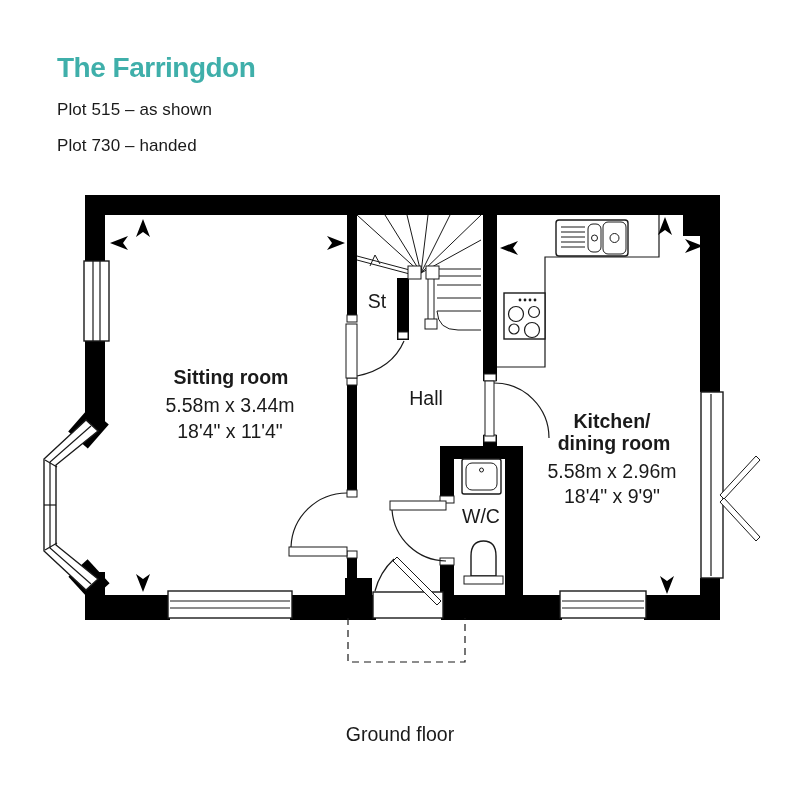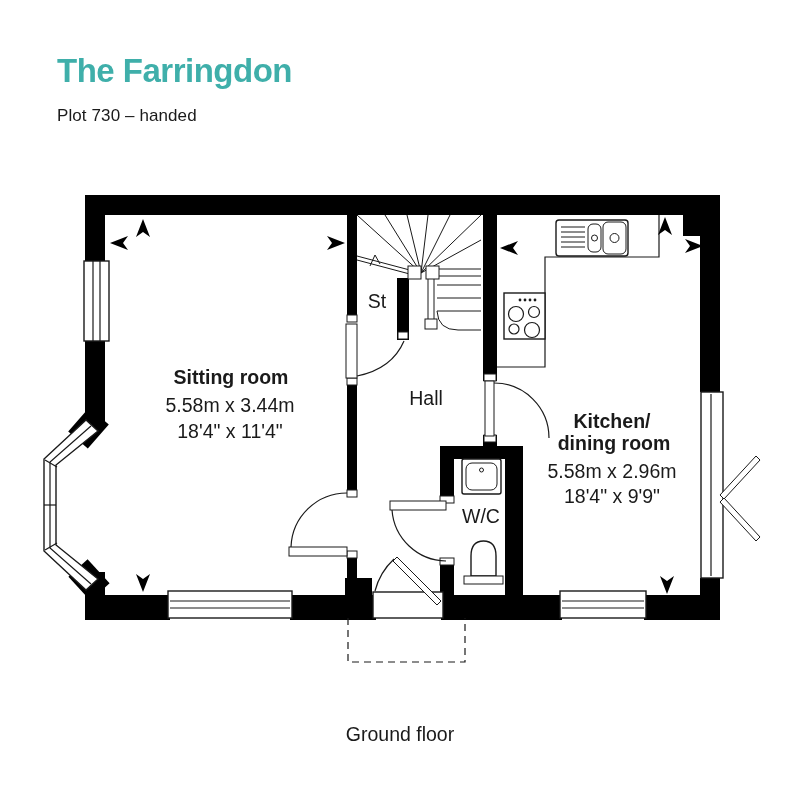--- a/index.html
+++ b/index.html
@@ -1,39 +1,40 @@
 <!DOCTYPE html>
 <html><head>
 <meta charset="utf-8">
 <style>
   html,body{margin:0;padding:0;background:#fff;}
   #page{position:relative;width:800px;height:800px;background:#ffffff;overflow:hidden;
         font-family:"Liberation Sans","DejaVu Sans",sans-serif;color:#1a1a1a;}
   #hdr{position:absolute;left:57px;top:52px;}
-  #hdr h1{margin:0;font-size:33px;font-weight:700;letter-spacing:-0.5px;color:#3fafaa;}
+  #hdr h1{margin:0;font-size:28px;font-weight:700;letter-spacing:-0.5px;color:#3fafaa;}
   .plotline{font-size:17px;color:#1a1a1a;margin-top:16px;letter-spacing:0.1px;}
   #plansvg{position:absolute;left:0;top:0;width:800px;height:800px;}
   .wall{fill:#000;stroke:none;}
   .thin{stroke:#1a1a1a;stroke-width:1.2;fill:none;}
   .whitebox{fill:#fff;stroke:#1a1a1a;stroke-width:1.4;}
   .cap{fill:#fff;stroke:#1a1a1a;stroke-width:1;}
   .arrow{fill:#000;stroke:none;}
   text{fill:#1a1a1a;}
   .roomname{font-size:19.5px;font-weight:700;}
   .roomdim{font-size:19.5px;font-weight:400;}
   .smallname{font-size:19.5px;font-weight:400;}
   .floorlabel{font-size:19.5px;font-weight:400;}
 </style>
 </head>
 <body>
 
 <div id="page">
 
   <div id="hdr">
     <h1 style="color: rgb(63, 175, 170);">The Farringdon</h1>
+    <div class="plotline">Plot 515 – as shown</div>
     <div class="plotline">Plot 730 – handed</div>
   </div>
 
   <svg id="plansvg" viewBox="0 0 800 800">
 
     <g>
       <rect class="wall" x="85" y="195" width="635" height="20"></rect>
       <rect class="wall" x="683" y="215" width="37" height="21"></rect>
       <rect class="wall" x="85" y="215" width="20" height="47"></rect>
       <rect class="wall" x="85" y="340" width="20" height="85"></rect>

